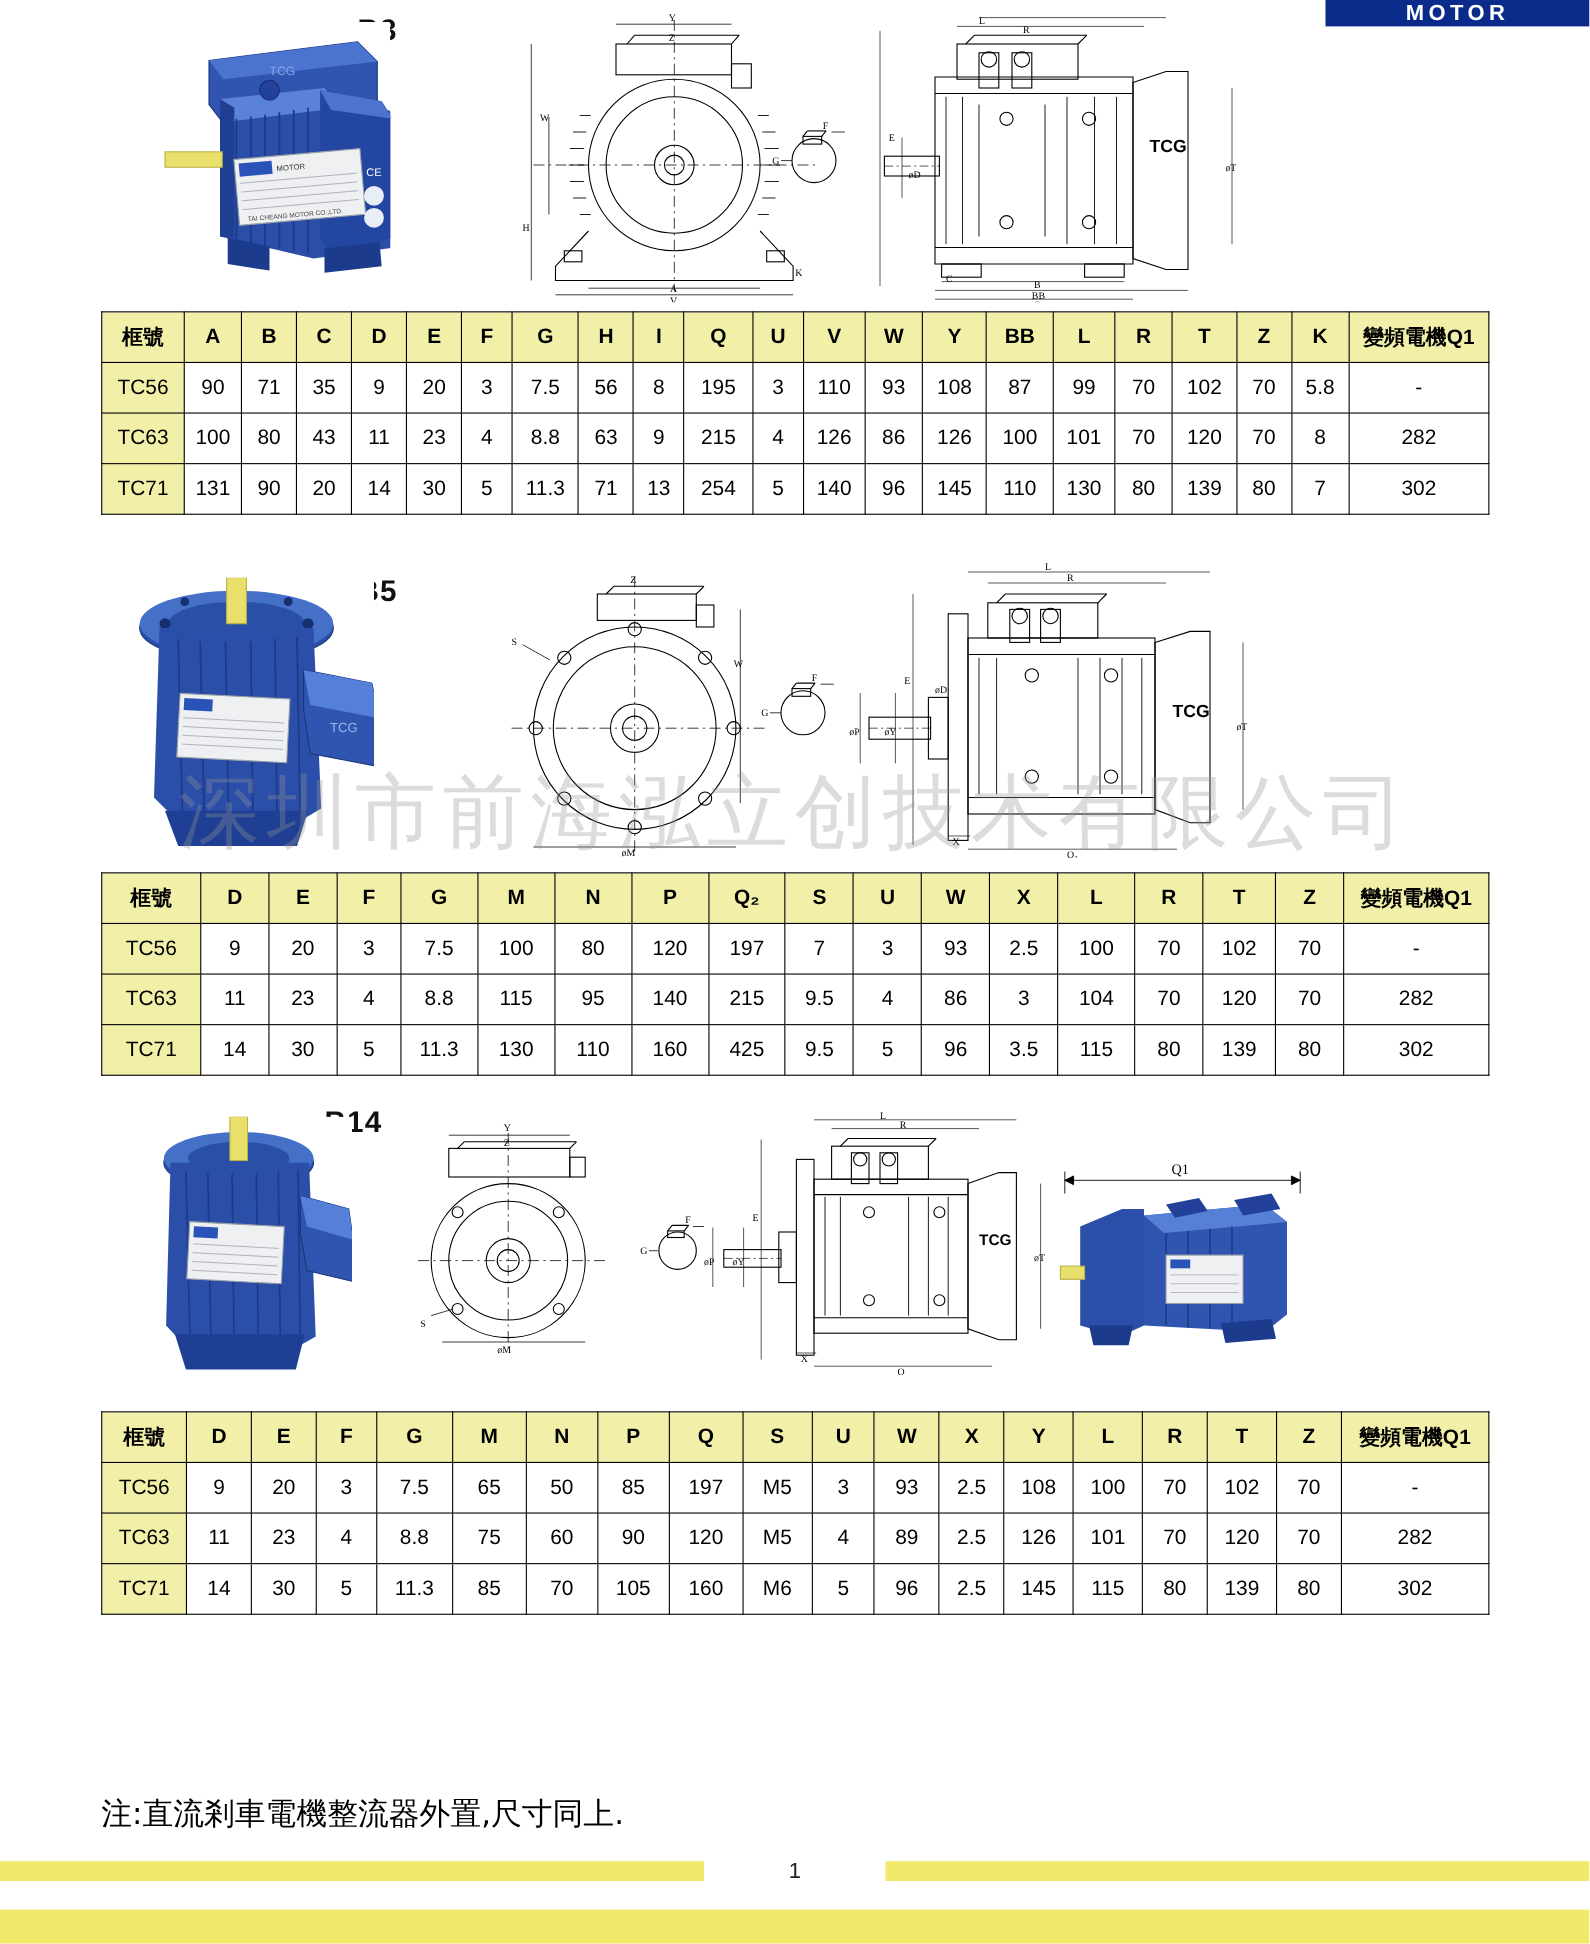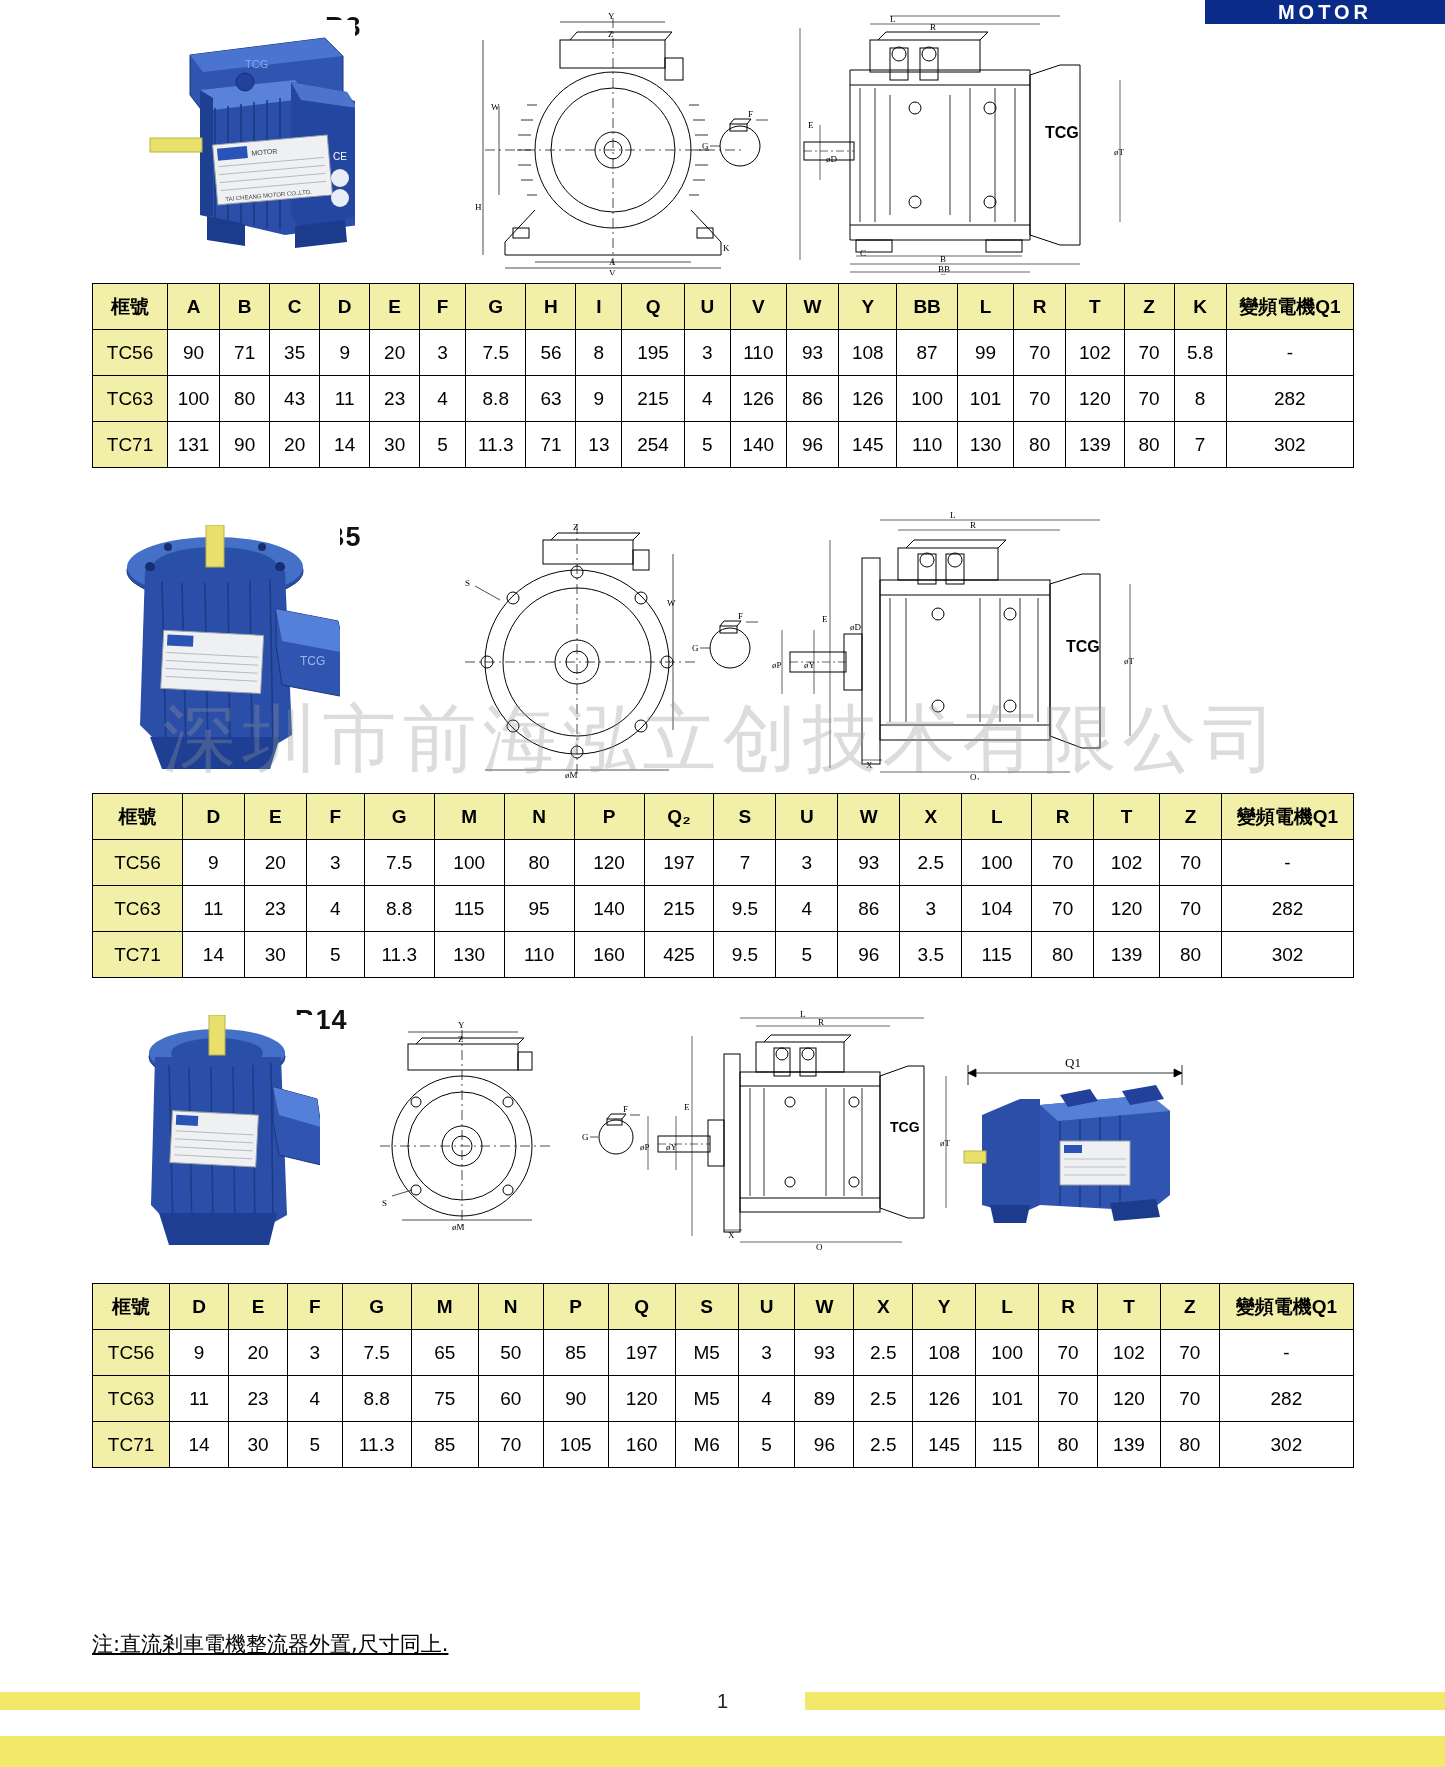--- a/index.html
+++ b/index.html
@@ -93,24 +93,23 @@
     pointer-events: none;
     white-space: nowrap;
     z-index: 5;
   }
 
   
   .note {
     position: absolute;
     left: 92px;
     top: 1630px;
-    font-size: 21px;
+    font-size: 28px;
     color: #000;
     font-family: "DejaVu Sans", sans-serif;
-    text-decoration: underline;
   }
 
   
   .footer-bar-left {
     position: absolute;
     left: 0; top: 1692px;
     width: 640px; height: 18px;
     background: #f2e96a;
   }
   .footer-bar-right {

